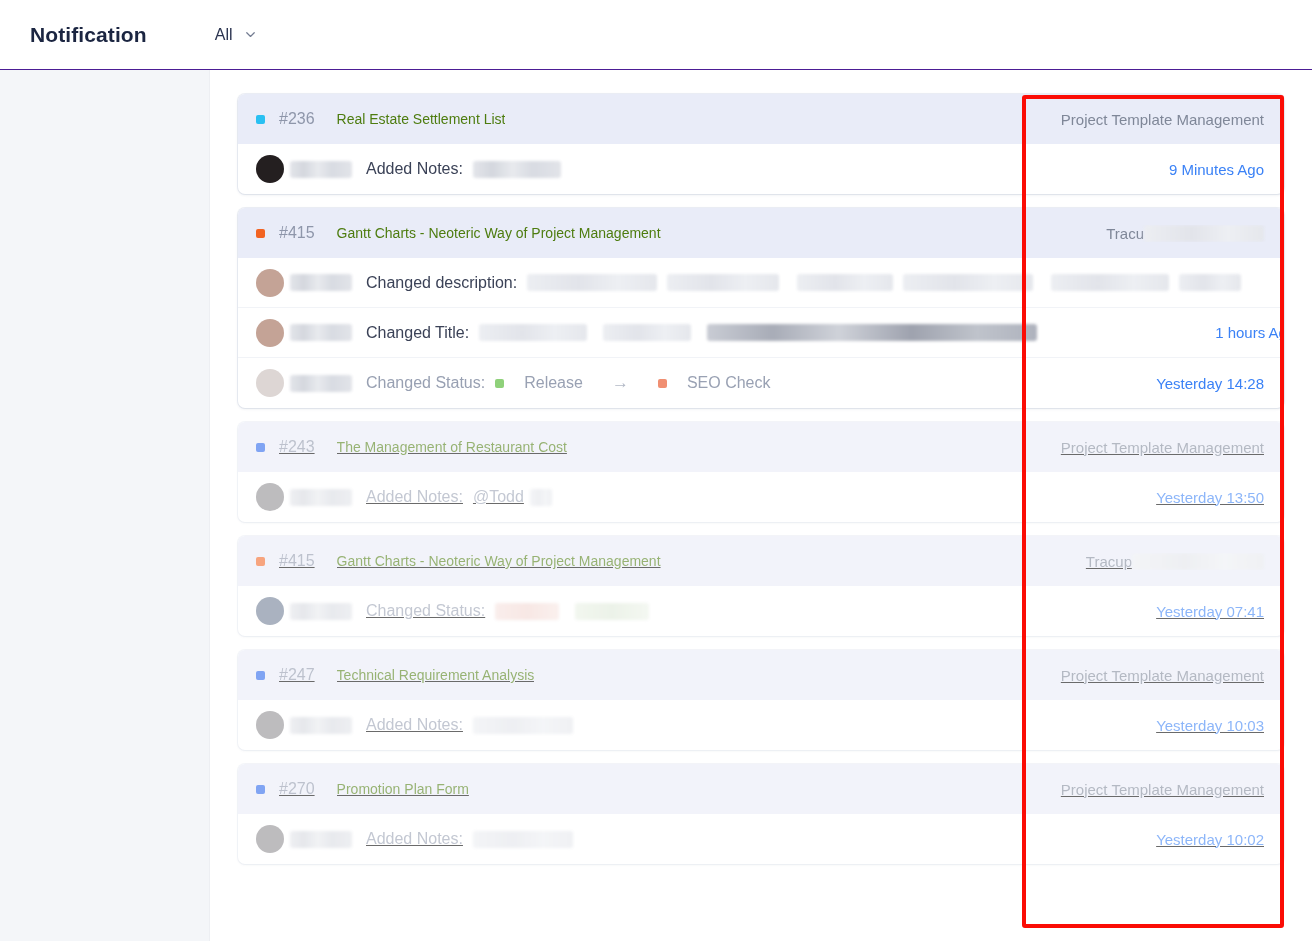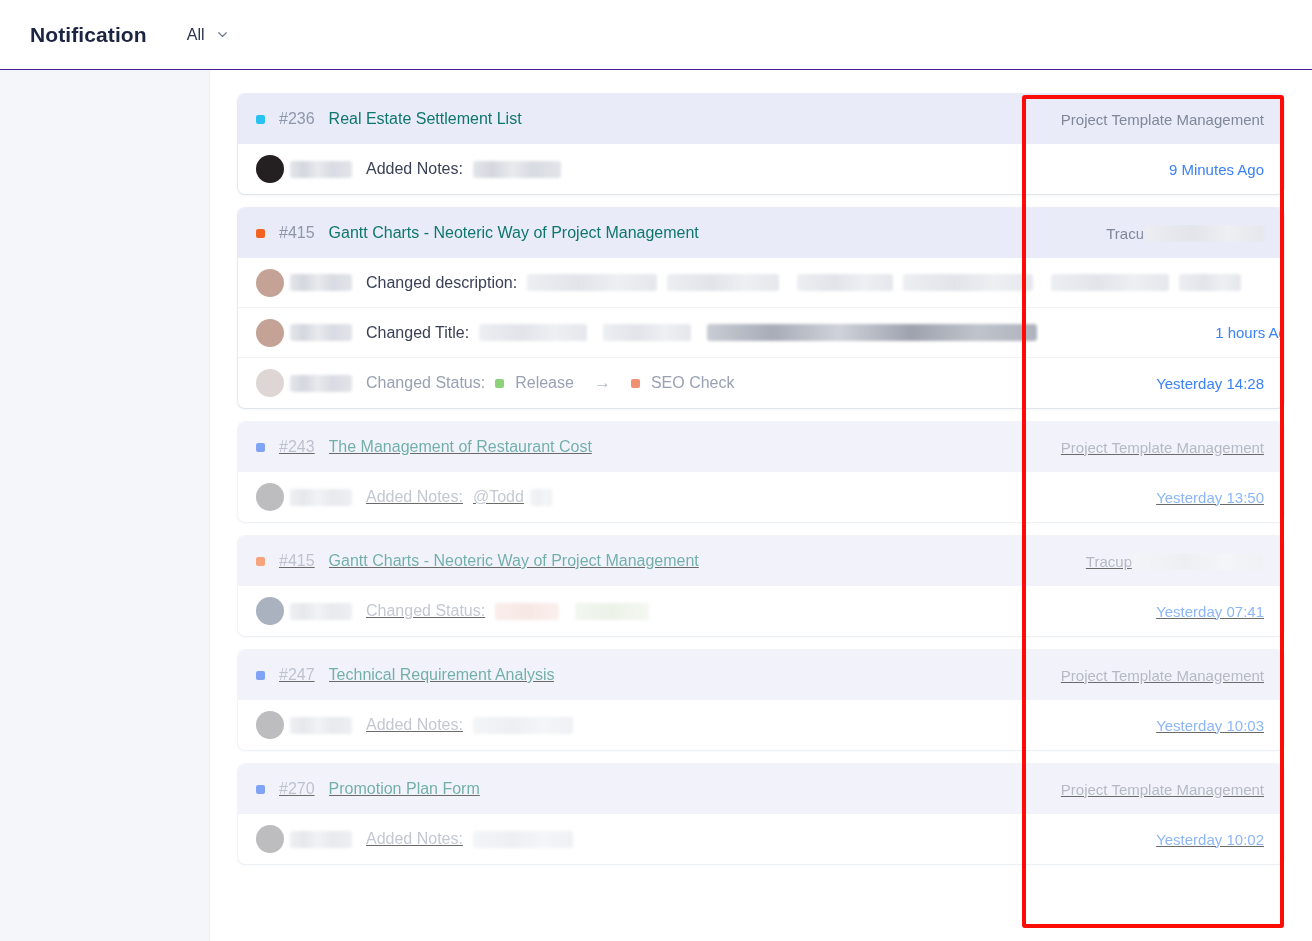--- a/index.html
+++ b/index.html
@@ -20,21 +20,21 @@
     background: #ffffff;
     border-bottom: 1px solid #4c1d95;
     display: flex; align-items: center;
     z-index: 5;
   }
   .page-title {
     font-size: 21px; font-weight: bold; color: #1b2541;
     margin-left: 30px; letter-spacing: .1px;
   }
   .filter-select {
-    margin-left: 40px;
+    margin-left: 68px;
     display: flex; align-items: center; gap: 12px;
     font-size: 16px; color: #2b3450; cursor: pointer;
   }
   .chev { display: block; width: 13px; height: 13px; }
   .chev svg { display: block; }
 
   
   .sidebar {
     position: absolute; top: 70px; left: 0;
     width: 210px; height: 871px;
@@ -78,22 +78,22 @@
 
   .dot {
     width: 9px; height: 9px; border-radius: 2px;
     flex: 0 0 9px; margin-right: 14px;
   }
   .task-id {
     font-size: 16px; color: #8e96aa; margin-right: 14px;
     white-space: nowrap;
   }
   .task-title {
-    font-size: 16px; color: #0f766e;
-    white-space: nowrap; overflow: hidden;
+    font-size: 14px; color: #4d7c0f;
+    white-space: nowrap; overflow: hidden; margin-left: 8px;
   }
 
   .avatar {
     width: 28px; height: 28px; border-radius: 50%;
     flex: 0 0 28px; margin-right: 6px;
     background: #b9bdc7;
     background-image:
       radial-gradient(circle at 50% 33%, rgba(255,255,255,.45) 19%, rgba(255,255,255,0) 20%),
       radial-gradient(circle at 50% 105%, rgba(255,255,255,.3) 36%, rgba(255,255,255,0) 37%);
   }
@@ -124,21 +124,21 @@
   }
   .redact.name { margin-right: 14px; }
 
   .action {
     font-size: 16px; color: #3b4257; white-space: nowrap;
     margin-right: 10px;
   }
   .action.muted { color: #98a0b2; }
 
   .statuslbl {
-    display: inline-flex; align-items: center; gap: 11px;
+    display: inline-flex; align-items: center; gap: 20px;
     font-size: 16px; color: #99a1b3; white-space: nowrap; text-align: center;
   }
   .sdot { width: 9px; height: 9px; border-radius: 2px; display: inline-block; }
   .arrow { color: #b2b8c6; font-size: 17px; margin: 0 9px; }
   .mention { font-size: 16px; color: #9aa2b4; white-space: nowrap; }
 
   .spacer { flex: 1 1 auto; }
 
   
   .meta {

